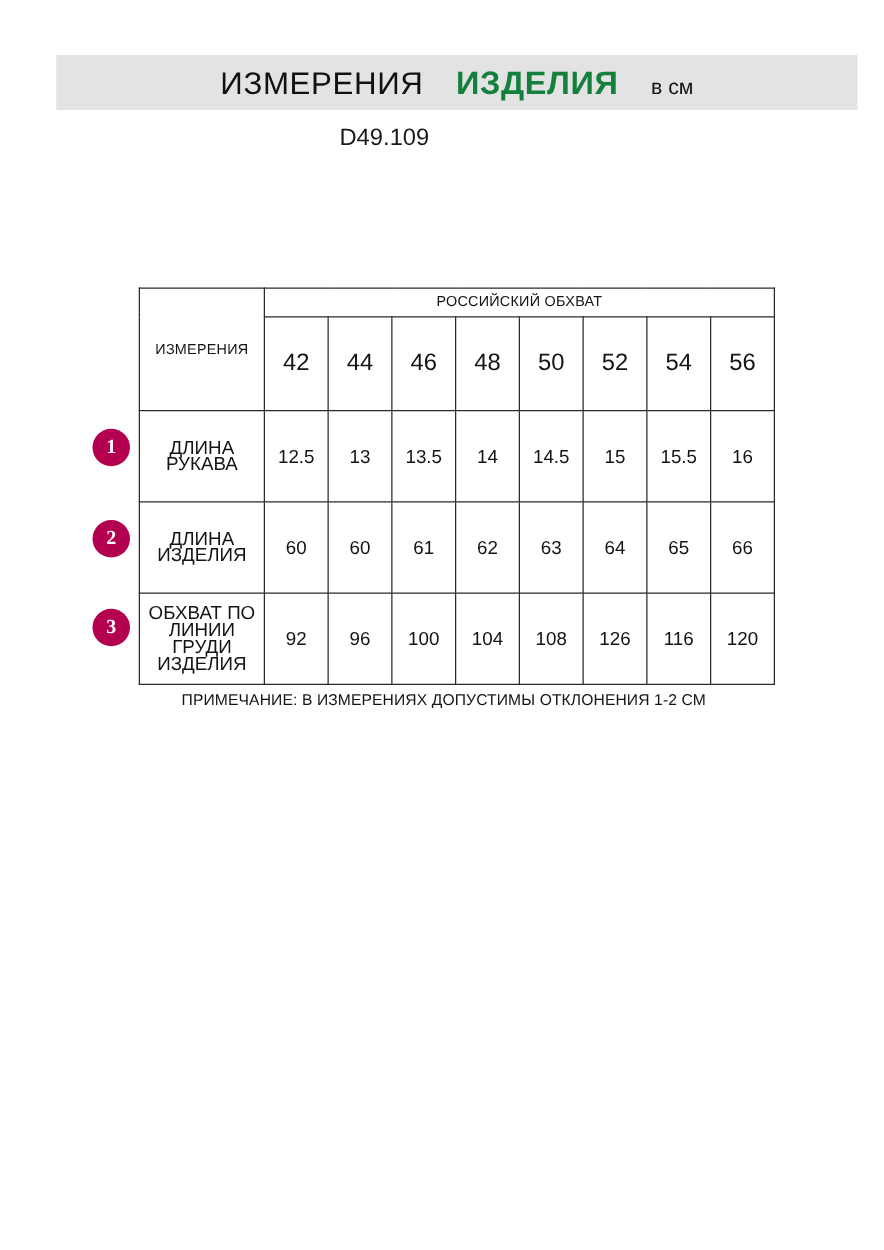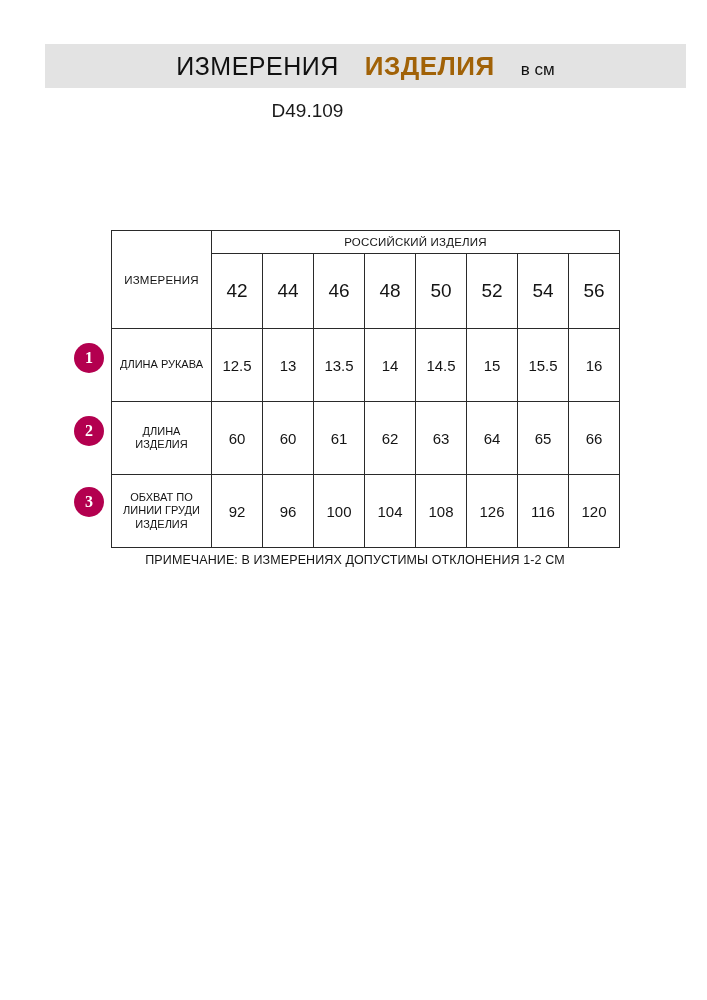--- a/index.html
+++ b/index.html
@@ -42,21 +42,21 @@
   }
   .hdr-1 {
     font-size: 25px;
     letter-spacing: 0.5px;
     color: #111111;
     font-weight: 400;
   }
   .hdr-2 {
     font-size: 26px;
     letter-spacing: 0.5px;
-    color: #a16207;
+    color: #15803d;
     font-weight: bold;
   }
   .hdr-3 {
     font-size: 17px;
     color: #111111;
     font-weight: 400;
   }
   
   .article-code {
     position: absolute;
@@ -107,21 +107,21 @@
     font-size: 11.5px;
     letter-spacing: 0.2px;
     line-height: 14px;
   }
   .size-num {
     font-size: 19px;
     font-weight: bold;
     height: 72px;
   }
   .row-label {
-    font-size: 11px;
+    font-size: 15px;
     line-height: 13.5px;
     padding: 4px 5px;
     margin-left: 38px;
   }
   .row-val {
     font-size: 15px;
     height: 70px;
     margin-top: 32px;
   }
   .note {
@@ -171,21 +171,21 @@
 
   <div class="bullet bullet-1">1</div>
   <div class="bullet bullet-2">2</div>
   <div class="bullet bullet-3">3</div>
 
   <div class="table-wrap">
     <table class="size-table">
       <tbody>
         <tr>
           <td rowspan="2" class="meas-label-head">ИЗМЕРЕНИЯ</td>
-          <td colspan="8" class="rus-size-head">РОССИЙСКИЙ ИЗДЕЛИЯ</td>
+          <td colspan="8" class="rus-size-head">РОССИЙСКИЙ ОБХВАТ</td>
         </tr>
         <tr>
           <td class="size-num">42</td>
           <td class="size-num">44</td>
           <td class="size-num">46</td>
           <td class="size-num">48</td>
           <td class="size-num">50</td>
           <td class="size-num">52</td>
           <td class="size-num">54</td>
           <td class="size-num">56</td>

